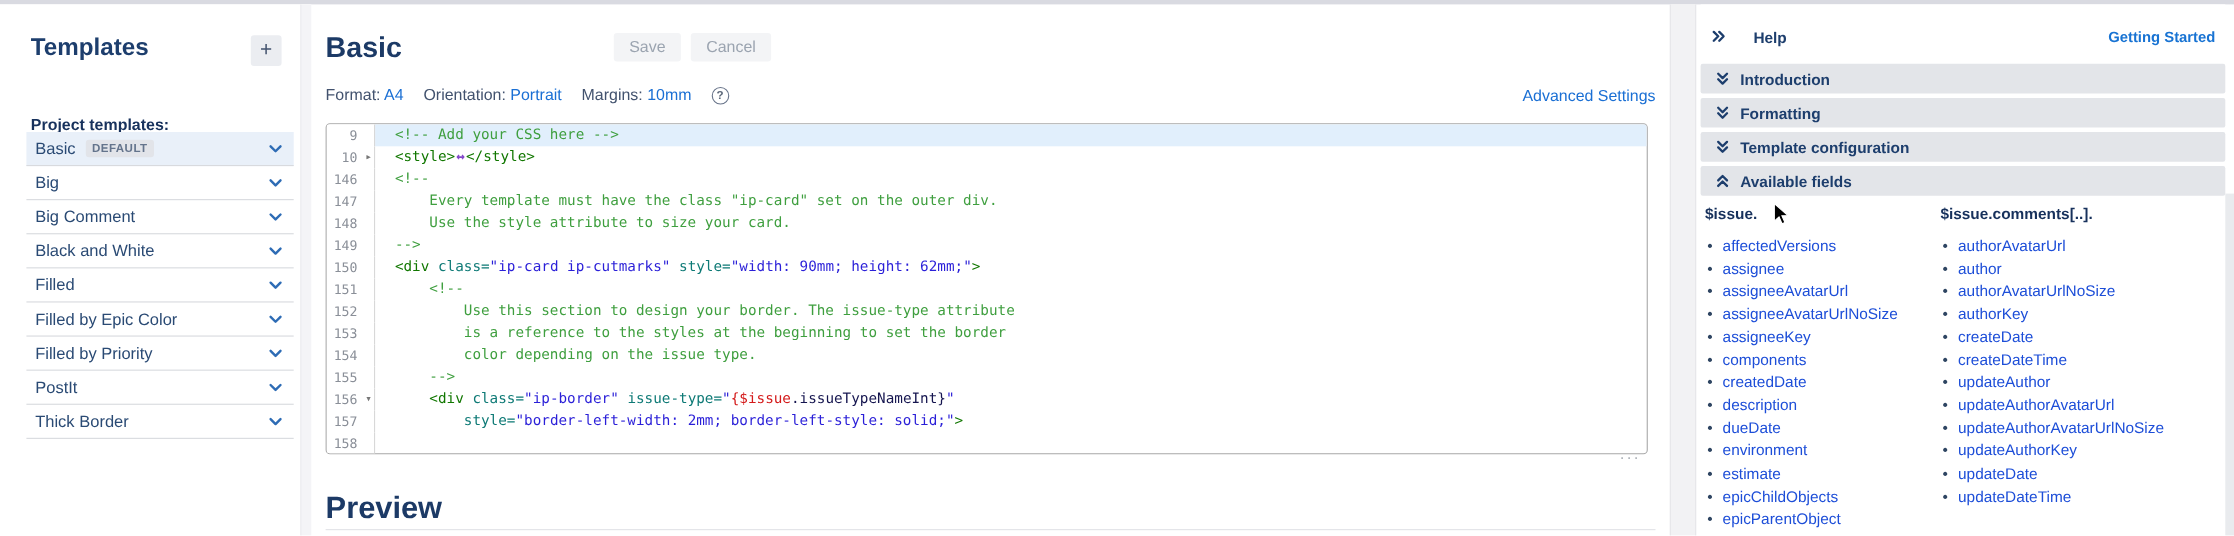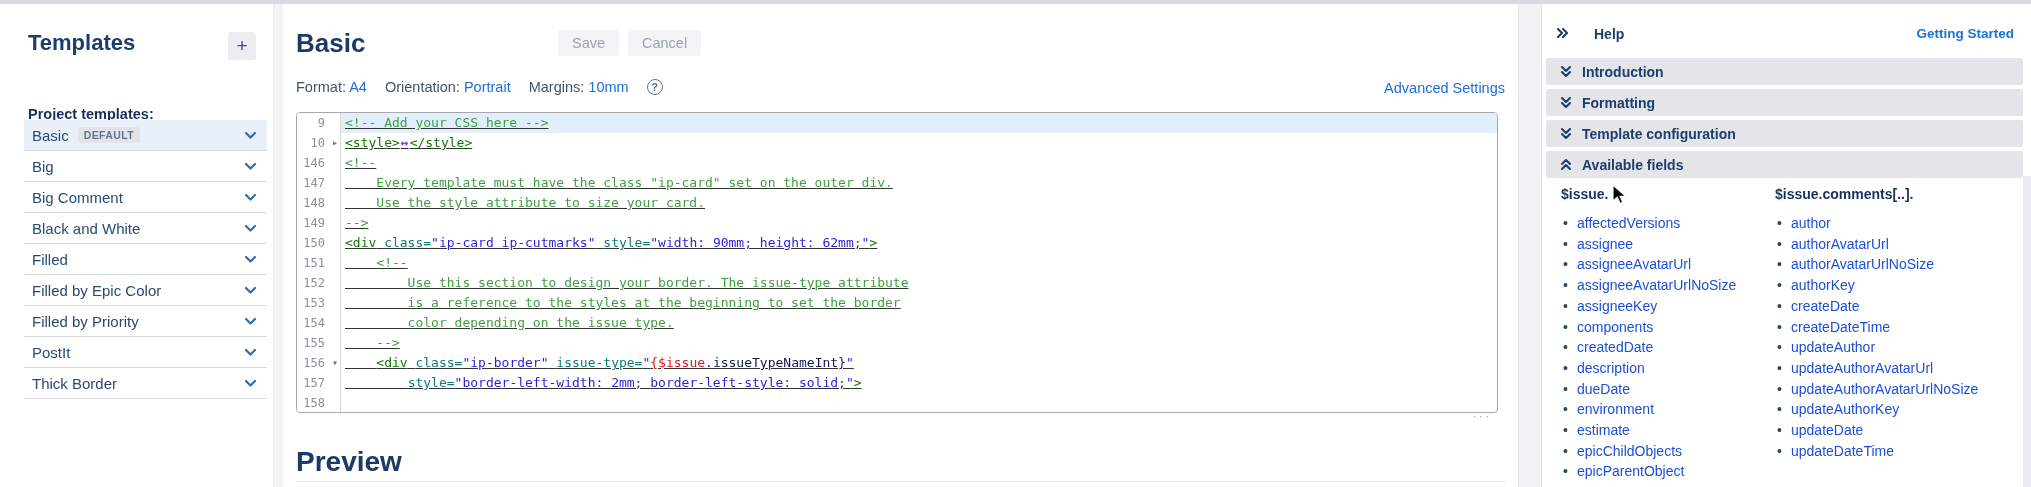--- a/index.html
+++ b/index.html
@@ -36,21 +36,21 @@
            align-items:center; justify-content:center; font-size:10.5px; font-weight:bold; color:#5a6678; cursor:pointer; }
   .adv-link { position:absolute; right:526px; top:80px; font-size:14.5px; }
 
   
   .editor { position:absolute; left:296px; top:112px; width:1202px; height:301px; border:1px solid #a8a8a8; border-radius:4px;
             background:#fff; overflow:hidden; font-family:"DejaVu Sans Mono", monospace; }
   .cm-line { display:flex; height:20px; line-height:20px; font-size:13px; }
   .gutter { position:relative; width:44px; flex:0 0 44px; border-right:1px solid #d8d8d8; background:#fff;
             text-align:right; padding-right:15px; color:#8a8f98; font-size:12px; }
   .fold { position:absolute; right:2px; top:0; font-size:10px; color:#777; cursor:pointer; }
-  .codecell { flex:1; white-space:pre; padding-left:4px; color:#333; cursor:text;text-decoration:underline; }
+  .codecell { flex:1; white-space:pre; padding-left:18px; color:#333; cursor:text; }
   .cm-line.active .codecell { background:#e1effc; }
   .tok-comment { color:#3f9f3f; }
   .tok-tag { color:#117700; }
   .tok-attr { color:#0e7a76; }
   .tok-str { color:#2a1fd8; }
   .tok-var { color:#d41a1a; }
   .tok-dark { color:#15154f; }
   .tok-plain { color:#333; }
   .tok-widget { color:#8247c9; font-weight:bold; padding:0 1px; }
   .resize-dots { position:absolute; left:1462px; top:408px; width:40px; text-align:center; color:#a0a6ad;
@@ -69,21 +69,21 @@
   .collapse-ic { position:absolute; left:10px; top:3px; display:flex; cursor:pointer; }
   .help-title { position:absolute; left:48px; top:2px; font-size:14px; font-weight:bold; color:#1d3e6d; }
   .gs-link { position:absolute; right:9px; top:2px; font-size:13.5px; font-weight:bold; color:#1873d3; text-decoration:none; cursor:pointer; }
   .help-sections { position:absolute; left:0; top:54px; width:477px; }
   .hs-row { position:relative; height:27px; margin-bottom:4px; background:#e3e5e9; border-radius:2px;
             display:flex; align-items:center; padding-left:14px; cursor:pointer; }
   .hs-row .ic { display:flex; margin-right:10px; }
   .hs-row .lbl { font-size:14px; font-weight:bold; color:#1d3e6d; }
   .fields { position:absolute; left:0; top:182px; width:477px; display:flex; }
   .fcol { }
-  .fcol1 { margin-left:15px; width:214px; }
+  .fcol1 { margin-left:4px; width:214px; }
   .fcol2 { margin-left:0; }
   .fcol .fhead { font-size:14px; font-weight:bold; color:#17315c; margin-bottom:11px; }
   .fcol ul { list-style:none; }
   .fcol li { position:relative; font-size:14px; color:#1d4ed8; line-height:20.7px; padding-left:16px; }
   .fcol li::before { content:"•"; position:absolute; left:2px; color:#2e4562; }
   .panel-edge { position:absolute; left:2023px; top:176px; width:8px; height:311px; background:#e9ebee; }
 
   .cursor { position:absolute; left:1612px; top:184px; pointer-events:none; }
 </style>
 </head>
@@ -323,22 +323,22 @@
             <li>dueDate</li>
             <li>environment</li>
             <li>estimate</li>
             <li>epicChildObjects</li>
             <li>epicParentObject</li>
           </ul>
         </div>
         <div class="fcol fcol2">
           <div class="fhead">$issue.comments[..].</div>
           <ul>
+            <li>authorAvatarUrl</li>
             <li>author</li>
-            <li>authorAvatarUrl</li>
             <li>authorAvatarUrlNoSize</li>
             <li>authorKey</li>
             <li>createDate</li>
             <li>createDateTime</li>
             <li>updateAuthor</li>
             <li>updateAuthorAvatarUrl</li>
             <li>updateAuthorAvatarUrlNoSize</li>
             <li>updateAuthorKey</li>
             <li>updateDate</li>
             <li>updateDateTime</li>

